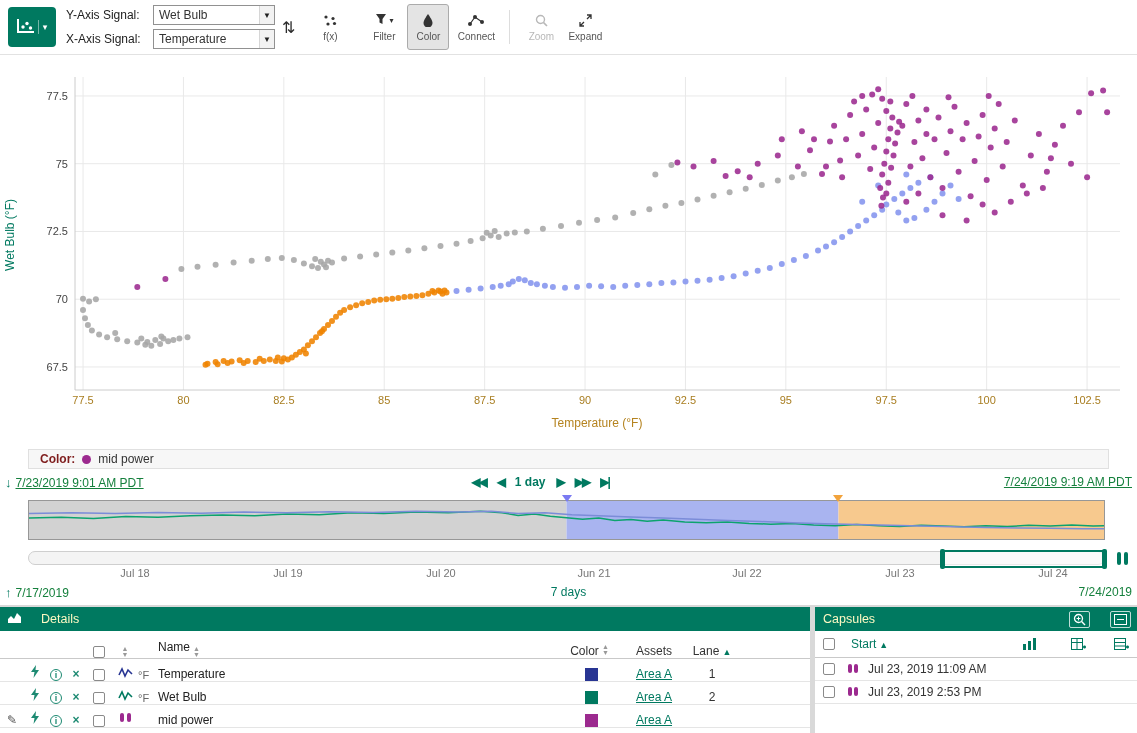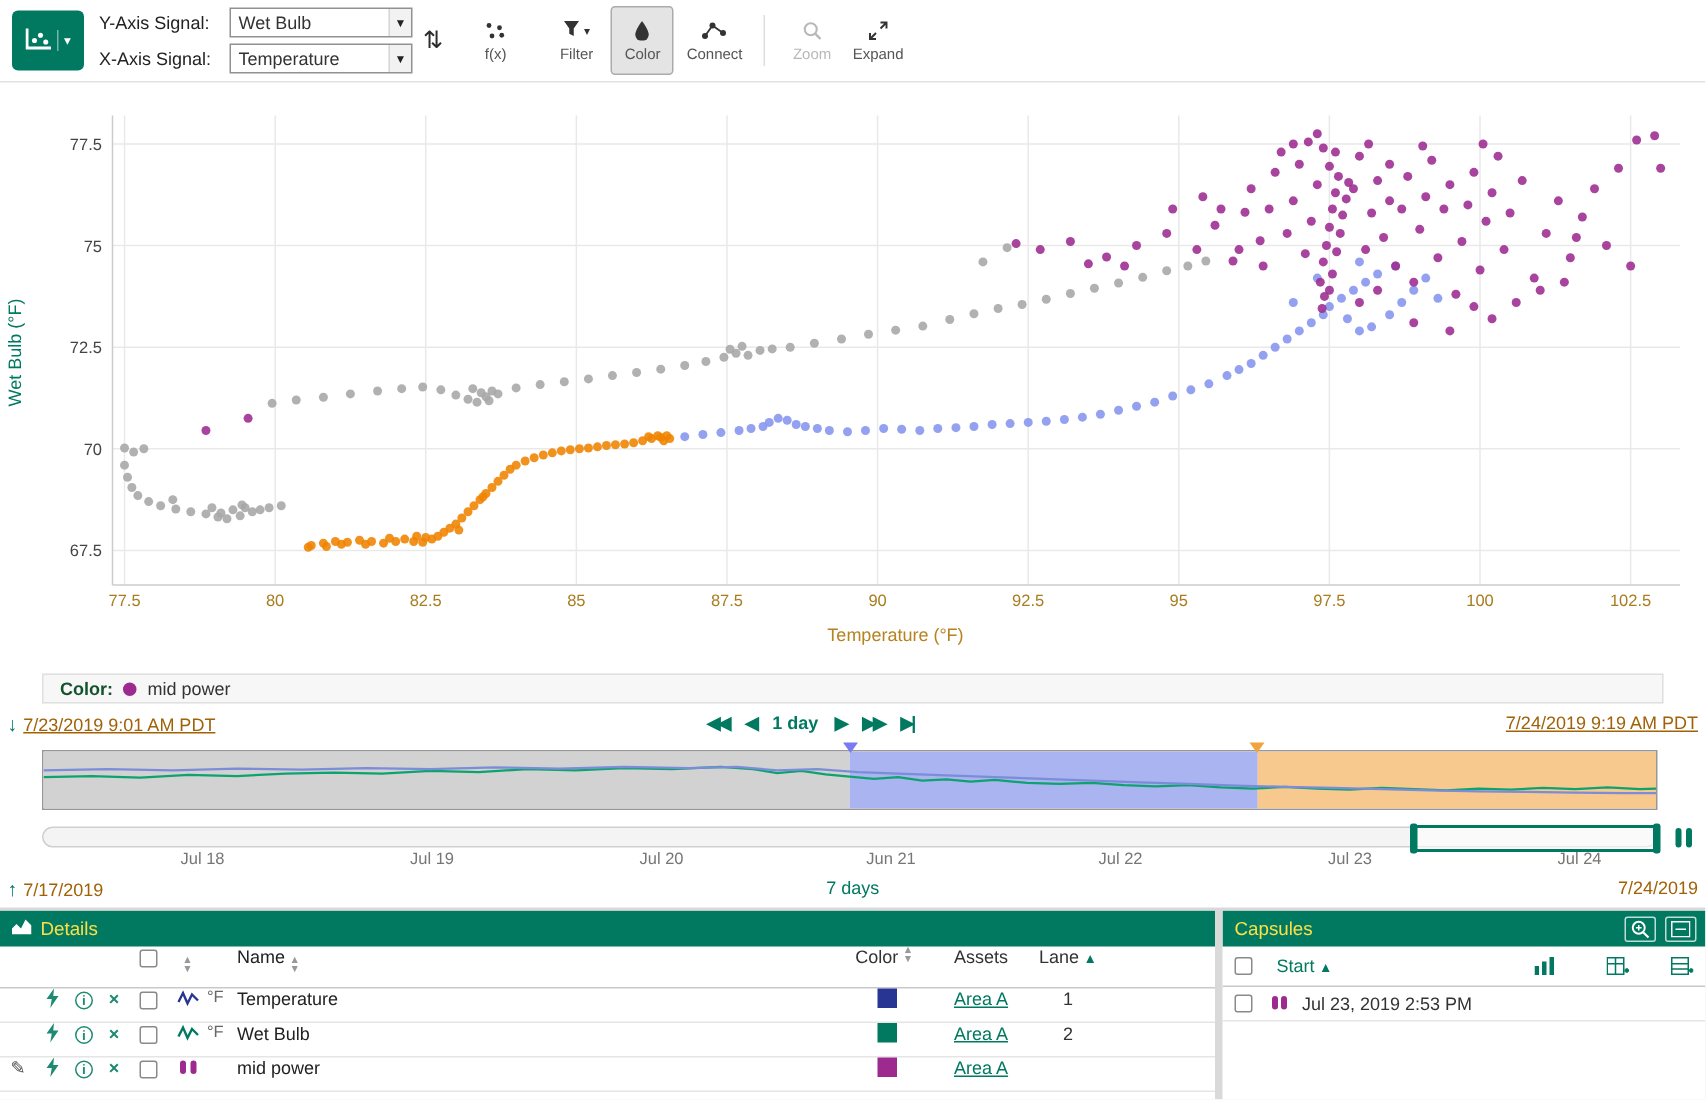--- a/index.html
+++ b/index.html
@@ -30,31 +30,31 @@
   .fx-label{}
 
   
   #scatter-svg{position:absolute;top:55px;left:0}
   .x-title{fill:#b5831f;font-size:12px}
   .y-title{fill:#007960;font-size:12px}
 
   
   .legend-bar{position:absolute;top:449px;left:28px;width:1081px;height:20px;background:#f7f7f7;
     border:1px solid #e0e0e0;display:flex;align-items:center;padding-left:11px;gap:7px}
-  .legend-bar b{color:#14532d}
+  .legend-bar b{color:#7f1d1d}
   .dot{width:9px;height:9px;border-radius:50%;display:inline-block}
 
   
   .timenav{position:absolute;top:473px;left:0;width:1137px;height:22px;color:#007960}
   .tn-left{position:absolute;left:5px;top:2px;display:flex;gap:4px;align-items:center}
   .tn-right{position:absolute;right:5px;top:2px}
   .tn-center{position:absolute;left:540px;top:2px;transform:translateX(-50%);display:flex;
     align-items:center;gap:11px;font-weight:bold}
   .tn-center .step{cursor:pointer;font-size:12px;letter-spacing:-2px}
-  .datelink{color:#a16207;text-decoration:underline;cursor:pointer}
+  .datelink{color:#15803d;text-decoration:underline;cursor:pointer}
   .arrow-g{font-weight:bold;font-size:13px}
 
   
   .strip{position:absolute;top:500px;left:28px;width:1077px;height:40px;border:1px solid #979797;background:#fff}
   .strip svg{display:block;width:100%;height:100%}
   .marker{position:absolute;top:-6px;width:0;height:0;border-left:5px solid transparent;
     border-right:5px solid transparent;transform:translateX(-50%)}
   .marker.blue{border-top:7px solid #7a7af2}
   .marker.orange{border-top:7px solid #f2a33c}
 
@@ -75,26 +75,26 @@
   .rangerow{position:absolute;top:585px;left:0;width:1137px;height:16px;color:#007960}
   .rr-left{position:absolute;left:5px;display:flex;gap:4px;align-items:center}
   .rr-center{position:absolute;left:50%;transform:translateX(-50%)}
   .rr-right{position:absolute;right:5px}
 
   
   .bottom-bg{position:absolute;top:605px;left:0;right:0;bottom:0;background:#d9d9d9}
   .panel{position:absolute;top:607px;bottom:0;background:#fff;overflow:hidden}
   .details-panel{left:0;width:810px}
   .capsules-panel{left:815px;right:0}
-  .panel-head{height:24px;background:#007960;color:#fde047;display:flex;align-items:center;
-    padding:0 6px 0 8px;gap:6px;font-size:12.5px}
+  .panel-head{height:24px;background:#007960;color:#fef9c3;display:flex;align-items:center;
+    padding:0 6px 0 8px;gap:20px;font-size:12.5px}
   .panel-head .sp{flex:1}
   .hbtn{width:21px;height:17px;border:1px solid rgba(255,255,255,.75);border-radius:2px;
     display:flex;align-items:center;justify-content:center;cursor:pointer;background:transparent}
-  .thead,.drow{display:flex;align-items:flex-start}
+  .thead,.drow{display:flex;align-items:flex-end}
   .thead{height:28px;border-bottom:1px solid #c9c9c9}
   .drow{height:23px;border-bottom:1px solid #e5e5e5}
   .c-edit{width:24px;text-align:center}
   .c-zap{width:22px;text-align:center}
   .c-info{width:20px;text-align:center}
   .c-x{width:20px;text-align:center;color:#1d8a72;font-weight:bold;font-size:12px;cursor:pointer}
   .c-check{width:26px;text-align:center}
   .c-icon{width:26px;text-align:center}
   .c-unit{width:20px;color:#666;font-size:11px}
   .c-name{flex:1;color:#222}
@@ -788,15 +788,25 @@
   </div>
 
   <div class="cap-row">
     <span class="cb"></span>
     <span class="cic">
       <svg width="13" height="12">
           <rect x="1" y="1" width="4" height="9" rx="2" fill="#9c2a8f"></rect>
           <rect x="7" y="1" width="4" height="9" rx="2" fill="#9c2a8f"></rect>
         </svg>
     </span>
+    <span>Jul 23, 2019 11:09 AM</span>
+  </div>
+  <div class="cap-row">
+    <span class="cb"></span>
+    <span class="cic">
+      <svg width="13" height="12">
+          <rect x="1" y="1" width="4" height="9" rx="2" fill="#9c2a8f"></rect>
+          <rect x="7" y="1" width="4" height="9" rx="2" fill="#9c2a8f"></rect>
+        </svg>
+    </span>
     <span>Jul 23, 2019 2:53 PM</span>
   </div>
 </div>
 
 </body></html>

